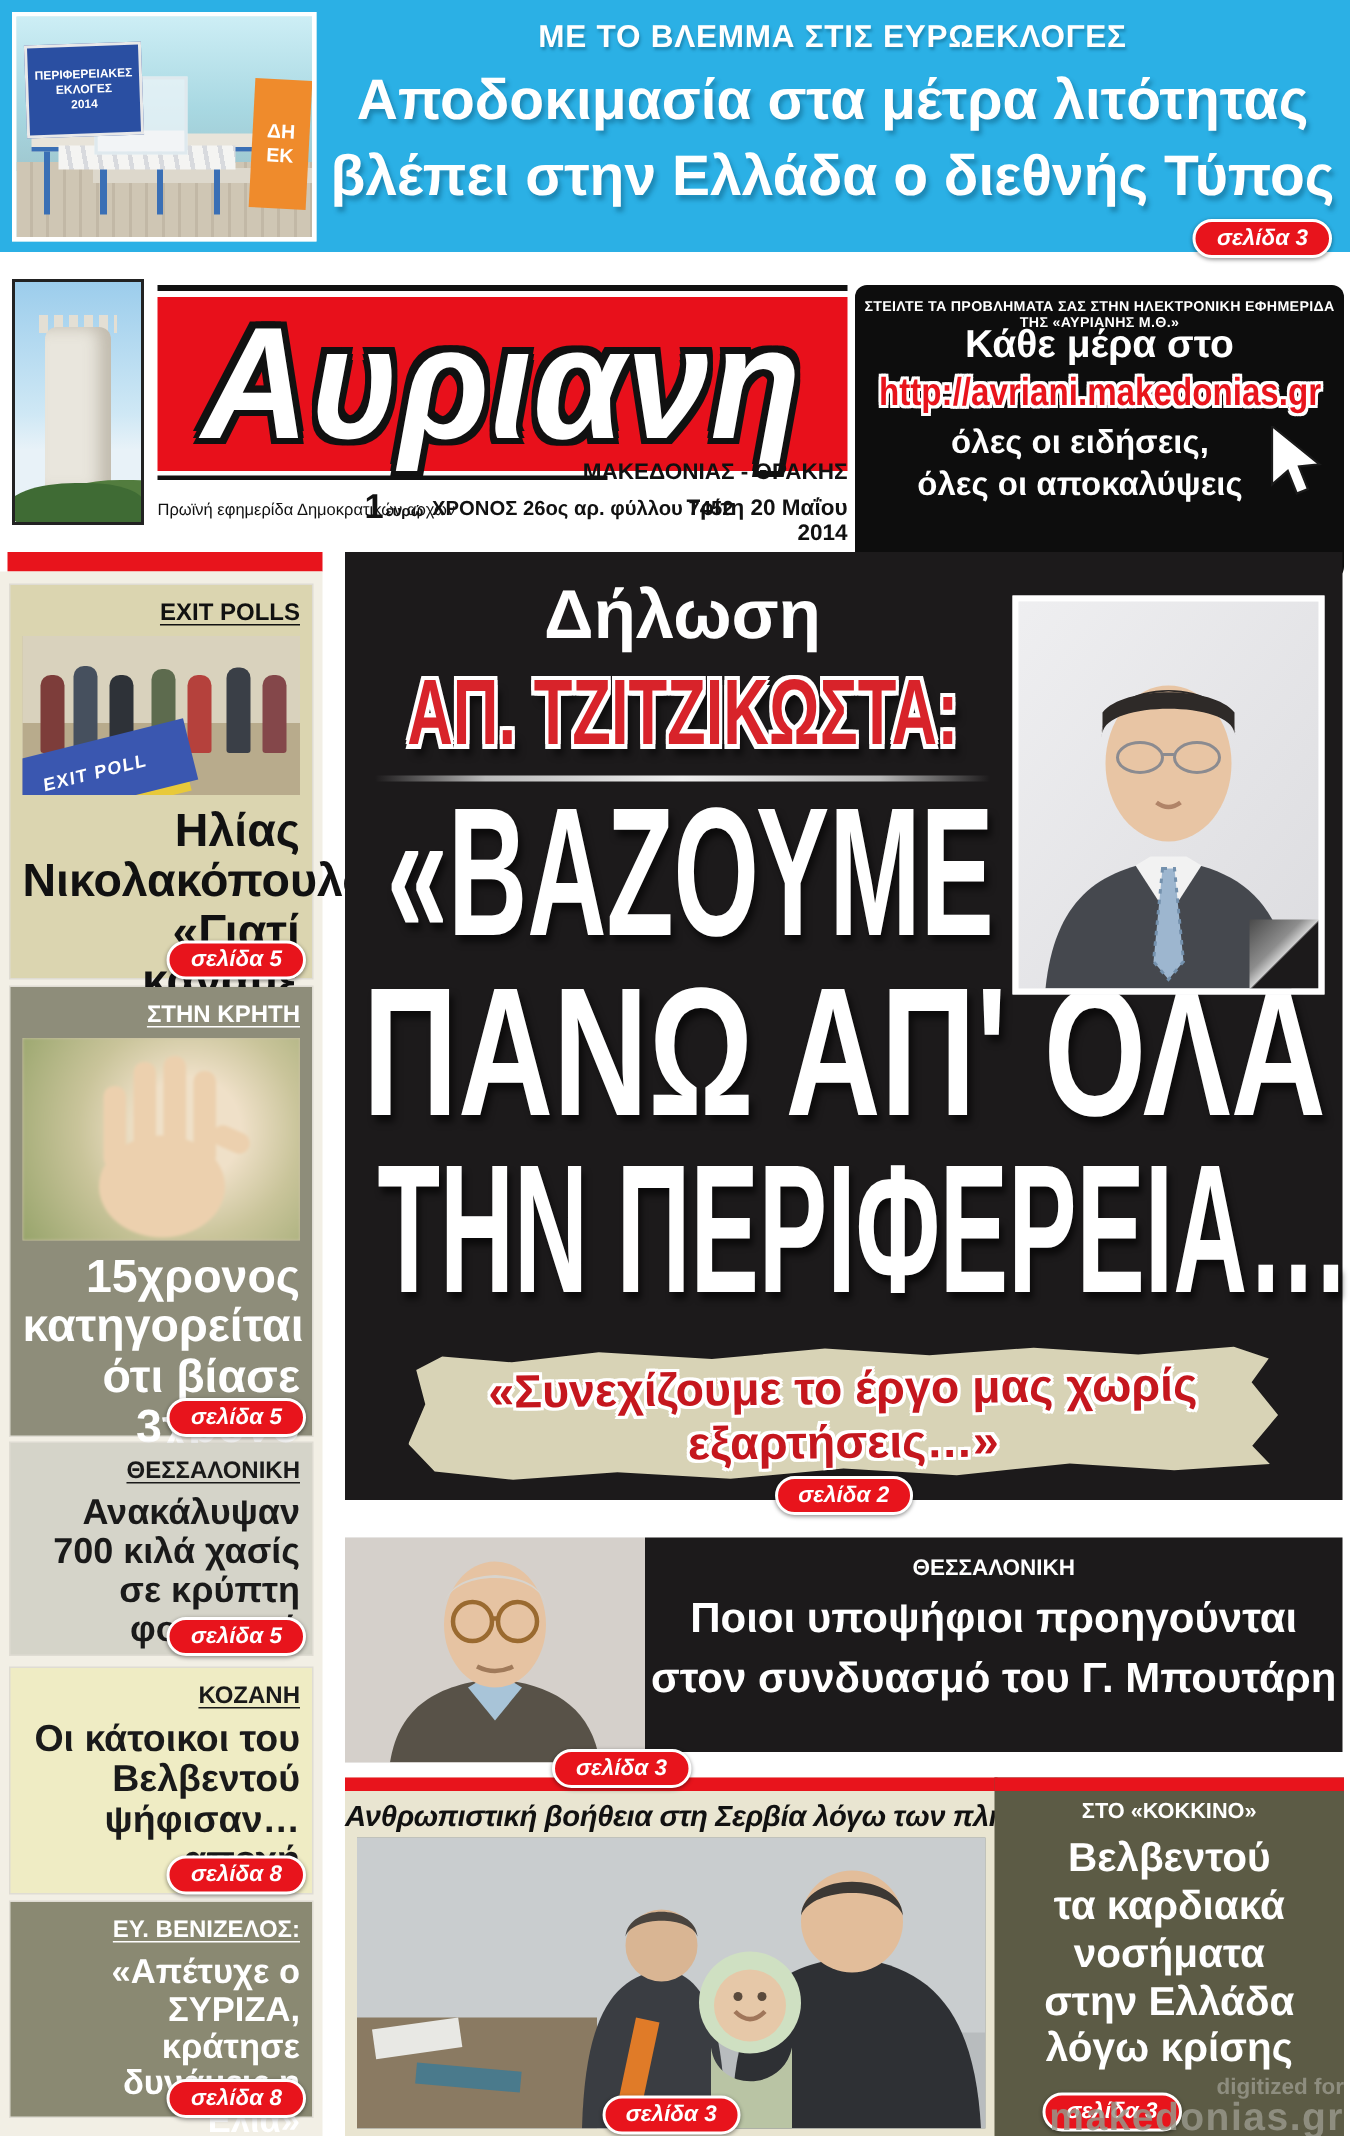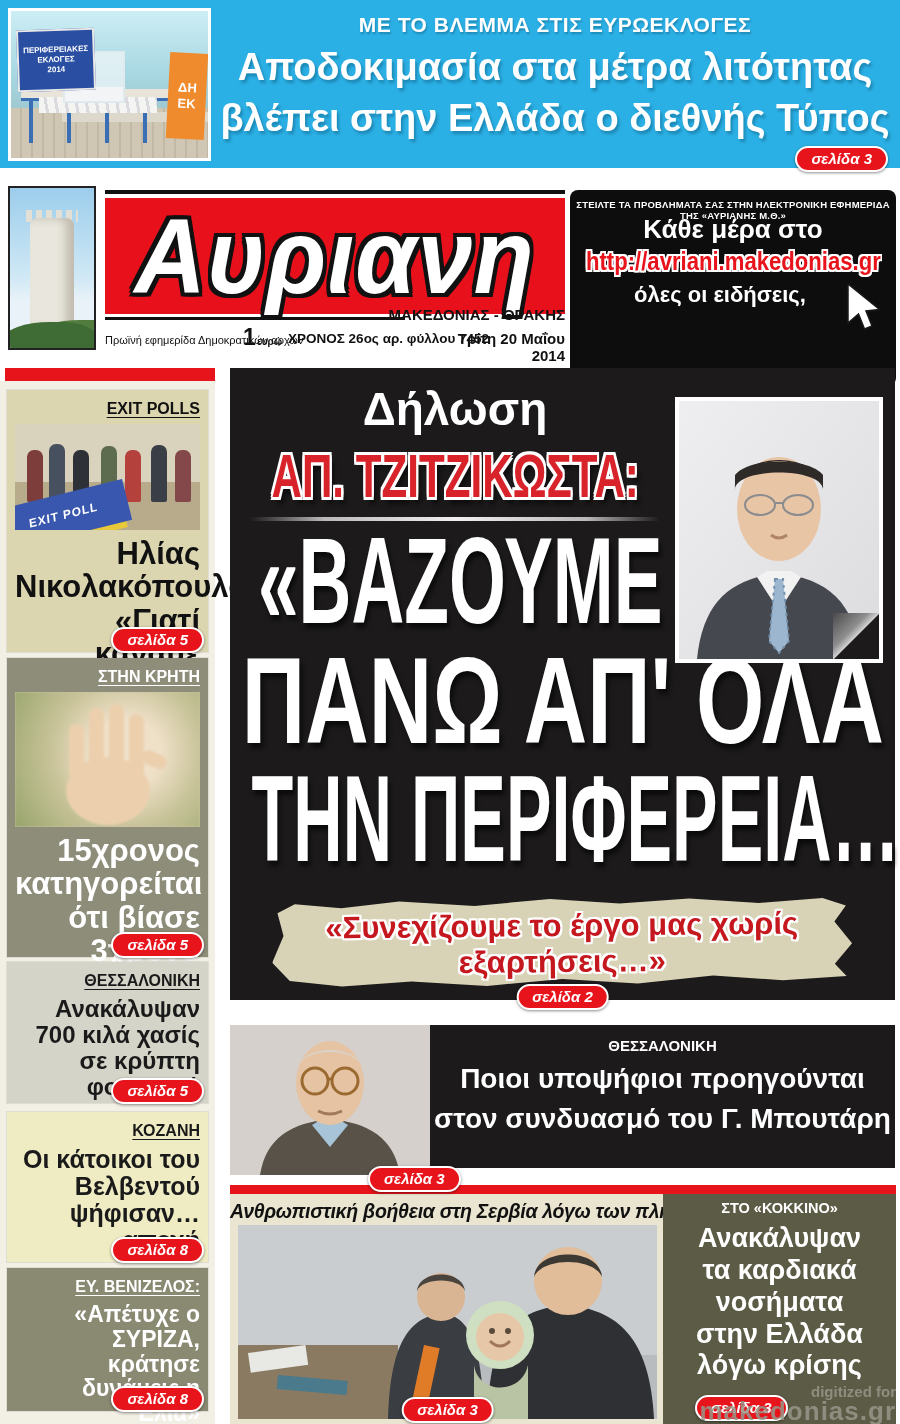--- a/index.html
+++ b/index.html
@@ -217,20 +217,21 @@
   <span class="issue">ΧΡΟΝΟΣ 26ος αρ. φύλλου 7452</span>
   <span class="date">Τρίτη 20 Μαΐου 2014</span>
 
   <div class="promo">
     <div class="promo-line1">ΣΤΕΙΛΤΕ ΤΑ ΠΡΟΒΛΗΜΑΤΑ ΣΑΣ ΣΤΗΝ ΗΛΕΚΤΡΟΝΙΚΗ ΕΦΗΜΕΡΙΔΑ ΤΗΣ «ΑΥΡΙΑΝΗΣ Μ.Θ.»</div>
     <div class="promo-line2">Κάθε μέρα στο</div>
     <div class="promo-url-row flexc">
       <a href="#" class="promo-url cond">http://avriani.makedonias.gr</a>
     </div>
     <div class="promo-line3">όλες οι ειδήσεις,</div>
+    <div class="promo-line4">όλες οι αποκαλύψεις</div>
     <svg class="cursor-icon" width="40" height="48" viewBox="0 0 26 32">
       <path d="M1 0 L1 26 L8 20 L12 30 L17 28 L13 18 L22 17 Z" fill="#fff" stroke="#1a1a1a" stroke-width="1"></path>
     </svg>
   </div>
 
   <div class="side-redbar"></div>
   <div class="sidebar-bg"></div>
 
   <aside>
     <div class="side-card card1">
@@ -388,21 +389,21 @@
         <path d="M236 140 C240 170 284 170 290 140 L290 194 L236 194 Z" fill="#b9c4a4"></path>
       </svg>
     </div>
     <div class="pill serbia-pill">σελίδα 3</div>
   </section>
 
   <section class="health">
     <div class="health-redtop"></div>
     <div class="health-kicker">ΣΤΟ «ΚΟΚΚΙΝΟ»</div>
     <div class="health-lines">
-      <div>Ανακάλυψαν</div>
+      <div>Βελβεντού</div>
       <div>τα καρδιακά</div>
       <div>νοσήματα</div>
       <div>στην Ελλάδα</div>
       <div>λόγω κρίσης</div>
     </div>
     <div class="pill health-pill">σελίδα 3</div>
   </section>
 
   <div class="watermark">
     <div class="wm1">digitized for</div>

